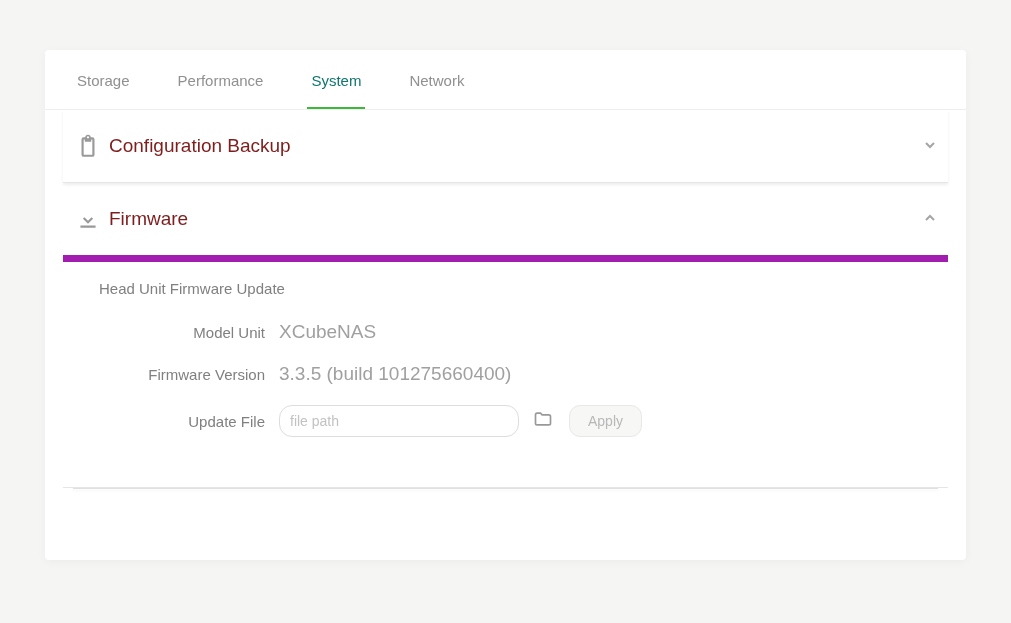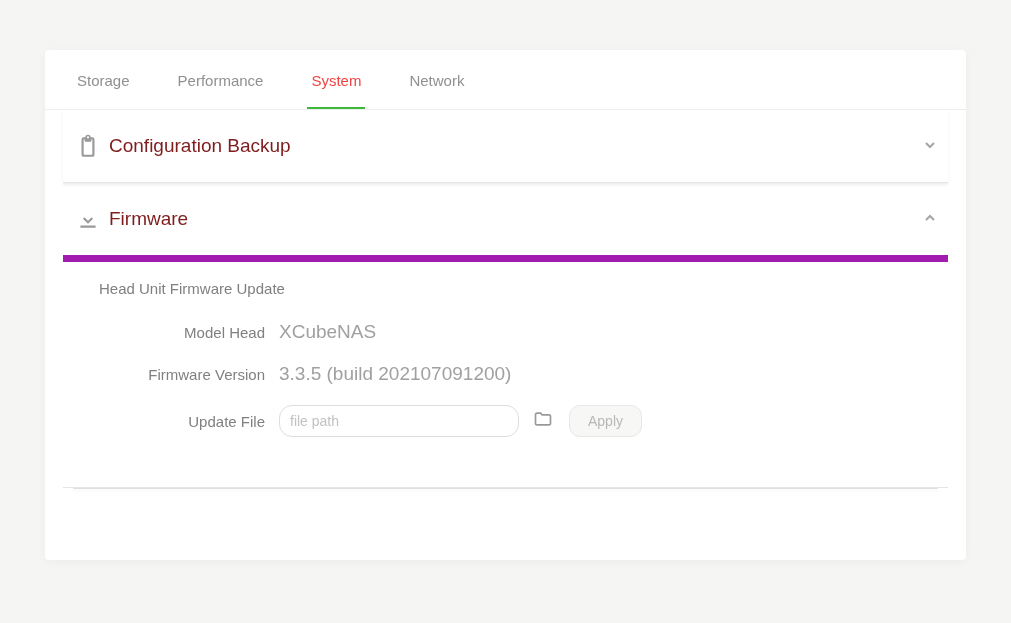--- a/index.html
+++ b/index.html
@@ -29,21 +29,21 @@
       align-items: center;
     }
     .tab {
       padding: 22px 4px 18px 4px;
       font-size: 15px;
       color: #909090;
       cursor: pointer;
       border-bottom: 2px solid transparent;
     }
     .tab.active {
-      color: #ef4444;
+      color: #0f766e;
       border-bottom: 2px solid #3db83b;
       font-weight: 500;
     }
     .section {
       padding: 0 18px;
     }
     .section-row {
       border-bottom: 1px solid #e5e5e5;
     }
     .section-header {
@@ -179,27 +179,27 @@
           <svg width="16" height="16" viewBox="0 0 24 24" fill="none" stroke="#a5a5a5" stroke-width="3">
             <polyline points="6 15 12 9 18 15"></polyline>
           </svg>
         </span>
       </div>
 
       <div class="section-body">
         <div class="subheading">Head Unit Firmware Update</div>
 
         <div class="form-row">
-          <div class="form-label">Model Head</div>
+          <div class="form-label">Model Unit</div>
           <div class="form-value">XCubeNAS</div>
         </div>
 
         <div class="form-row">
           <div class="form-label">Firmware Version</div>
-          <div class="form-value">3.3.5 (build 202107091200)</div>
+          <div class="form-value">3.3.5 (build 101275660400)</div>
         </div>
 
         <div class="form-row">
           <div class="form-label">Update File</div>
           <input class="form-input" type="text" placeholder="file path" style="">
           <span class="folder-btn">
             <span>
               <svg width="20" height="20" viewBox="0 0 24 24" fill="none" stroke="#999999" stroke-width="2">
                 <path d="M3 7a2 2 0 0 1 2-2h4l2 2h8a2 2 0 0 1 2 2v8a2 2 0 0 1-2 2H5a2 2 0 0 1-2-2V7z"></path>
               </svg>

